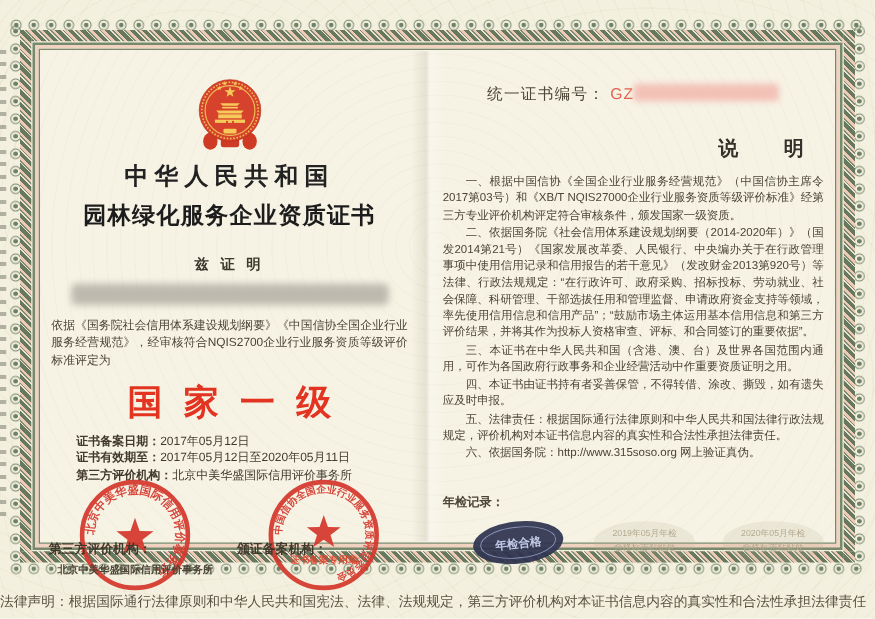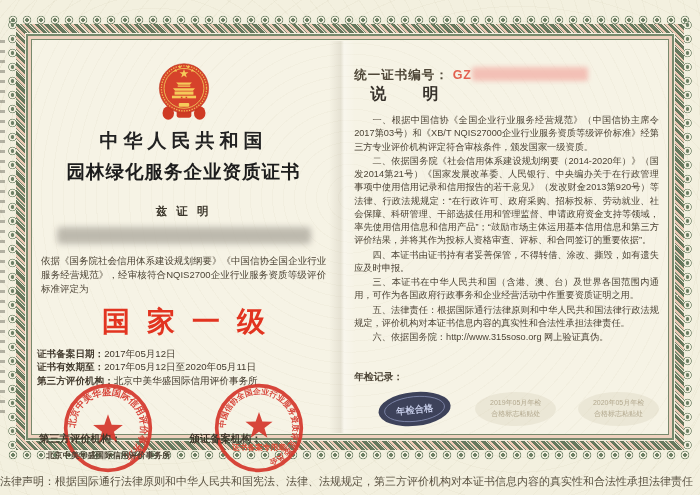--- a/index.html
+++ b/index.html
@@ -36,36 +36,36 @@
   
   .page-left{width:47.5%;display:flex;flex-direction:column;align-items:center;padding-top:18px;box-sizing:border-box;}
   .emblem{width:88px;height:92px;}
   .country{font-size:19px;font-weight:bold;letter-spacing:5px;color:#222;margin-top:4px;white-space:nowrap;}
   .cert-title{font-size:18.5px;font-weight:bold;letter-spacing:1px;color:#1c1c1c;margin-top:5px;white-space:nowrap;}
   .certify{font-size:11.5px;font-weight:bold;color:#3c372c;margin-top:20px;letter-spacing:3px;}
   .company-blur{margin-top:8px;width:254px;height:24px;border-radius:4px;background:#b4b0a5;filter:blur(3px);opacity:.85;}
   .basis{font-size:9.5px;line-height:1.5;color:#4c4436;text-align:justify;margin-top:10px;padding:0 8px;}
   .grade{font-size:28px;font-weight:bold;color:#e23420;letter-spacing:17px;text-indent:17px;margin-top:6px;
          font-family:"Liberation Serif","DejaVu Serif",serif;white-space:nowrap;}
-  .fields{margin-top:6px;width:100%;padding-left:4px;box-sizing:border-box;font-size:9.6px;color:#41392c;line-height:1.42;}
+  .fields{margin-top:6px;width:100%;padding-left:28px;box-sizing:border-box;font-size:9.6px;color:#41392c;line-height:1.42;}
   .field-row{white-space:nowrap;}
   .field-label{font-weight:bold;}
   .seals{position:relative;width:100%;height:70px;margin-top:-4px;}
   .seal-block{position:absolute;top:0;width:50%;height:70px;}
   .seal-block.sb-left{left:0;} .seal-block.sb-right{right:0;}
   .seal-svg{position:absolute;top:-2px;left:50%;transform:translateX(-50%);opacity:.92;}
   .seal-label{position:absolute;top:48px;left:6px;font-size:10.3px;font-weight:bold;color:#3e372a;z-index:2;white-space:nowrap;}
   .seal-org{position:absolute;top:66px;left:0;right:0;text-align:center;font-size:8.3px;font-weight:bold;color:#4c4436;z-index:2;white-space:nowrap;}
   
   .page-right{width:52.5%;box-sizing:border-box;padding:26px 8px 0 20px;}
-  .certno{font-size:12.5px;font-weight:bold;color:#4f4738;letter-spacing:1px;white-space:nowrap;}
+  .certno{text-align:center;font-size:12.5px;font-weight:normal;color:#4f4738;letter-spacing:1px;white-space:nowrap;}
   .certno .prefix{color:#e2604e;margin-left:4px;}
   .certno .redact{display:inline-block;width:116px;height:14px;background:#f3b8ae;filter:blur(2.5px);
                   vertical-align:-2px;border-radius:2px;opacity:.85;}
-  .heading{text-align:left;font-size:16px;font-weight:bold;color:#35302a;letter-spacing:16px;text-indent:16px;margin-top:0;}
+  .heading{text-align:right;font-size:16px;font-weight:bold;color:#35302a;letter-spacing:16px;text-indent:16px;margin-top:25px;}
   .items{margin-top:9px;font-size:9.2px;line-height:1.44;color:#4c4436;text-align:justify;}
   .items p{text-indent:2em;margin:0 0 1px;}
   .annual{font-size:9.8px;font-weight:bold;color:#4c4436;margin-top:27px;}
   .stamps{display:flex;align-items:center;gap:22px;margin-top:4px;padding-left:22px;}
   .dark-stamp{transform:rotate(-6deg);}
   .placeholder{width:86px;height:34px;border-radius:50%;background:rgba(190,178,148,.18);
     display:flex;flex-direction:column;align-items:center;justify-content:center;
     font-size:7px;color:#b3a98f;line-height:1.55;text-align:center;}
   .legal{position:absolute;left:0;right:16px;bottom:6px;text-align:center;font-size:11px;color:#5a5242;white-space:nowrap;}
 </style>
@@ -160,22 +160,22 @@
     </div>
 
     <div class="page-right">
       <div class="certno">
         <span>统一证书编号：</span><span class="prefix">GZ</span><span class="redact"></span>
       </div>
       <div class="heading">说  明</div>
       <div class="items">
         <p>一、根据中国信协《全国企业行业服务经营规范》（中国信协主席令2017第03号）和《XB/T NQIS27000企业行业服务资质等级评价标准》经第三方专业评价机构评定符合审核条件，颁发国家一级资质。</p>
         <p>二、依据国务院《社会信用体系建设规划纲要（2014-2020年）》（国发2014第21号）《国家发展改革委、人民银行、中央编办关于在行政管理事项中使用信用记录和信用报告的若干意见》（发改财金2013第920号）等法律、行政法规规定：“在行政许可、政府采购、招标投标、劳动就业、社会保障、科研管理、干部选拔任用和管理监督、申请政府资金支持等领域，率先使用信用信息和信用产品”；“鼓励市场主体运用基本信用信息和第三方评价结果，并将其作为投标人资格审查、评标、和合同签订的重要依据”。</p>
+        <p>三、本证书在中华人民共和国（含港、澳、台）及世界各国范围内通用，可作为各国政府行政事务和企业经营活动中作重要资质证明之用。</p>
         <p>四、本证书由证书持有者妥善保管，不得转借、涂改、撕毁，如有遗失应及时申报。</p>
-        <p>三、本证书在中华人民共和国（含港、澳、台）及世界各国范围内通用，可作为各国政府行政事务和企业经营活动中作重要资质证明之用。</p>
         <p>五、法律责任：根据国际通行法律原则和中华人民共和国法律行政法规规定，评价机构对本证书信息内容的真实性和合法性承担法律责任。</p>
         <p>六、依据国务院：http://www.315soso.org 网上验证真伪。</p>
       </div>
       <div class="annual">年检记录：</div>
       <div class="stamps">
         <svg class="dark-stamp" width="82" height="42" viewBox="0 0 100 50">
           <ellipse cx="50" cy="25" rx="47" ry="22" fill="#2e3450" opacity="0.93"></ellipse>
           <ellipse cx="50" cy="25" rx="39" ry="16" fill="none" stroke="#8a93b8" stroke-width="1"></ellipse>
           <text x="50" y="30" font-size="12" font-weight="bold" text-anchor="middle" fill="#c3cae6">年检合格</text>
         </svg>

